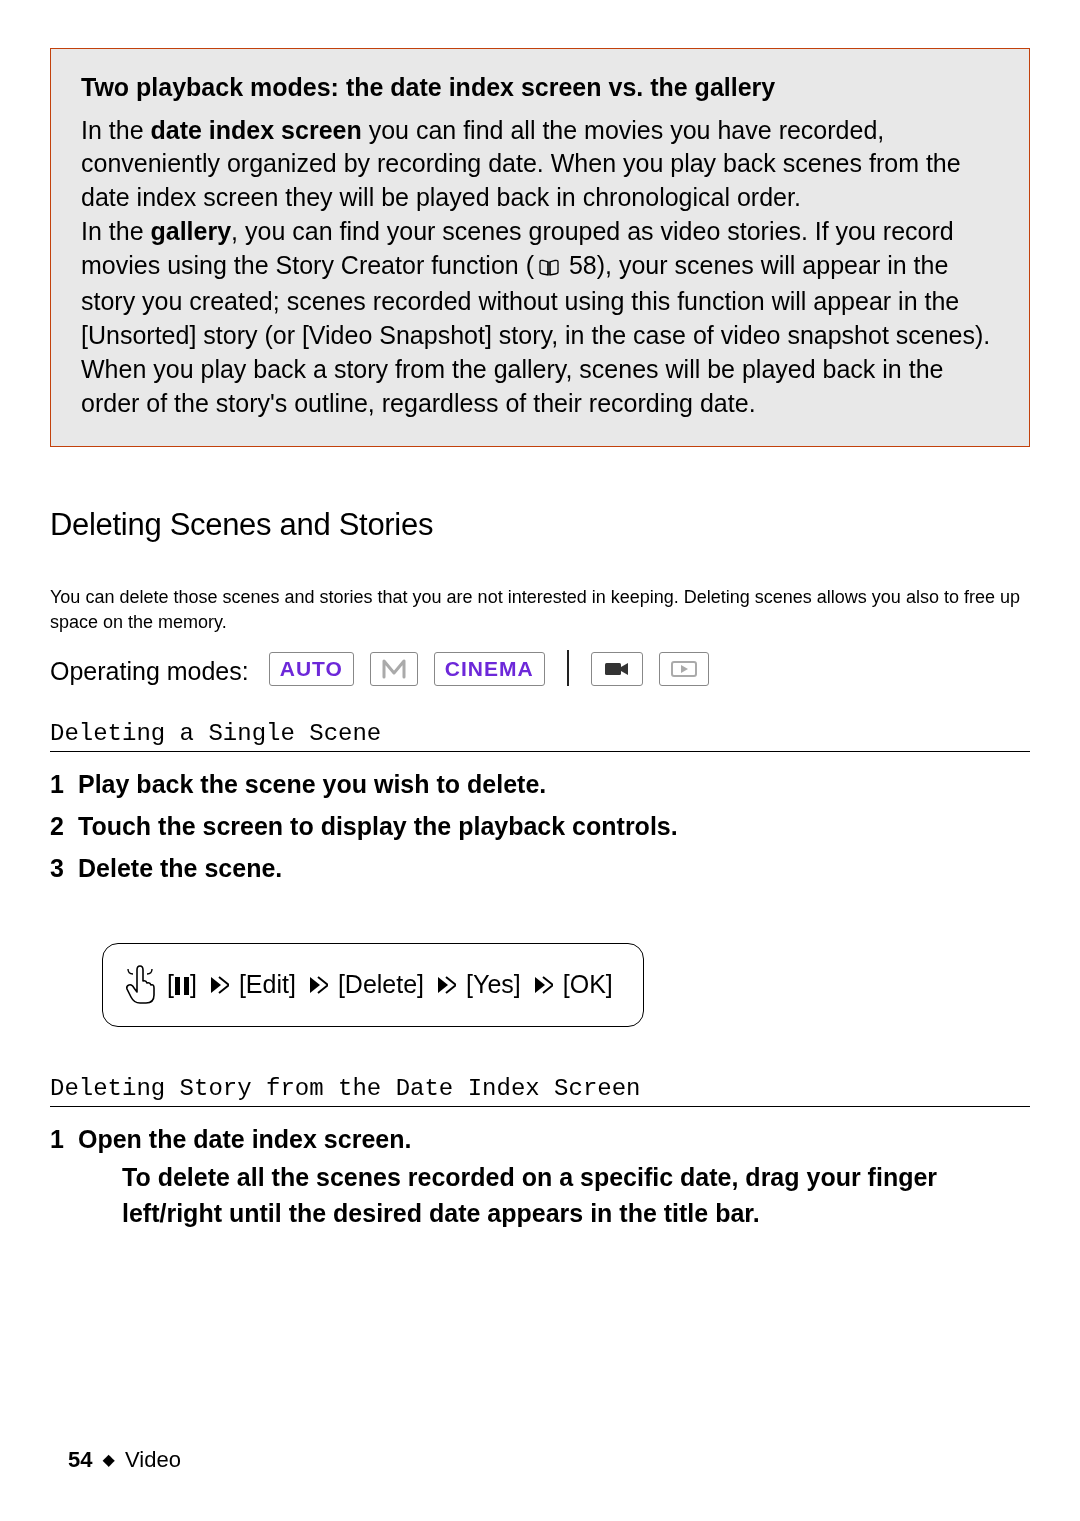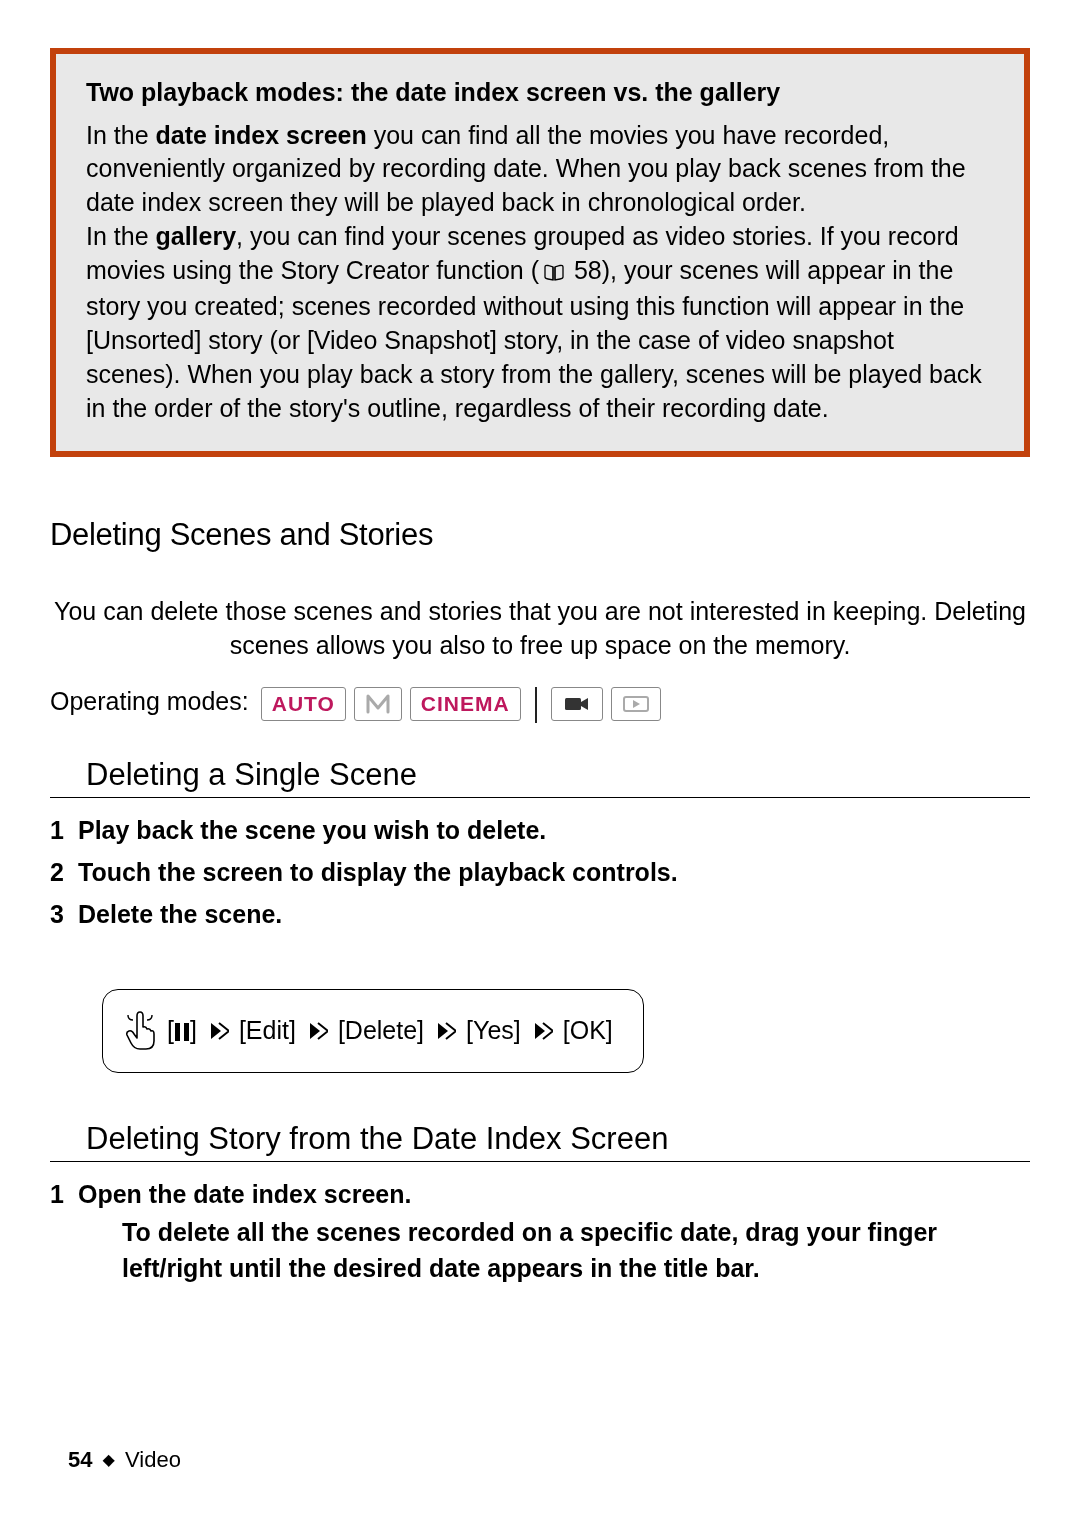--- a/index.html
+++ b/index.html
@@ -13,21 +13,21 @@
       height: 1521px;
       background: #fff;
       color: #000;
       position: relative;
     }
     .page {
       padding: 48px 50px 30px 50px;
     }
     .callout-box {
       background: #e8e8e8;
-      border: 6px solid #c2410c;
+      border: 1px solid #c2410c;
       padding: 22px 30px 26px 30px;
       margin-bottom: 60px;
     }
     .callout-title {
       font-weight: bold;
       font-size: 25px;
       margin-bottom: 10px;
       line-height: 1.3;
     }
     .callout-body {
@@ -43,39 +43,38 @@
       margin: 0 2px 0 4px;
     }
     .section-heading {
       font-size: 31px;
       font-weight: normal;
       margin-bottom: 42px;
       font-family: Arial, Helvetica, sans-serif;
       letter-spacing: -0.3px;
     }
     .body-text {
-      font-size: 25px;
+      font-size: 18px;
       line-height: 1.35;
-      margin-bottom: 24px;
-      text-align: center;
+      margin-bottom: 16px;
     }
     .op-modes-row {
       display: flex;
-      align-items: flex-start;
-      gap: 8px;
+      align-items: flex-end;
+      gap: 16px;
       margin-top: 4px;
       margin-bottom: 34px;
     }
     .op-modes-label {
       font-size: 25px;
       margin-right: 4px;
     }
     .mode-box {
       border: 1.5px solid #888;
-      color: #be185d;
+      color: #6d28d9;
       font-weight: bold;
       font-size: 21px;
       padding: 2px 10px 2px 10px;
       border-radius: 3px;
       height: 34px;
       display: inline-flex;
       align-items: center;
       justify-content: center;
       letter-spacing: 1px;
       min-width: 58px;
@@ -86,25 +85,24 @@
     .mode-box.dark {
       color: #333;
     }
     .vsep {
       width: 2px;
       background: #222;
       height: 36px;
       margin: 0 6px;
     }
     .sub-heading {
-      font-size: 31px;
+      font-size: 24px;
       font-weight: normal;
       margin-bottom: 4px;
-      font-family: Liberation Sans, sans-serif;
-      margin-left: 36px;
+      font-family: Liberation Mono, monospace;
     }
     .hr {
       border: none;
       border-top: 1.5px solid #000;
       margin-bottom: 14px;
     }
     ol.steps {
       list-style: none;
       padding-left: 0;
       margin-bottom: 36px;

